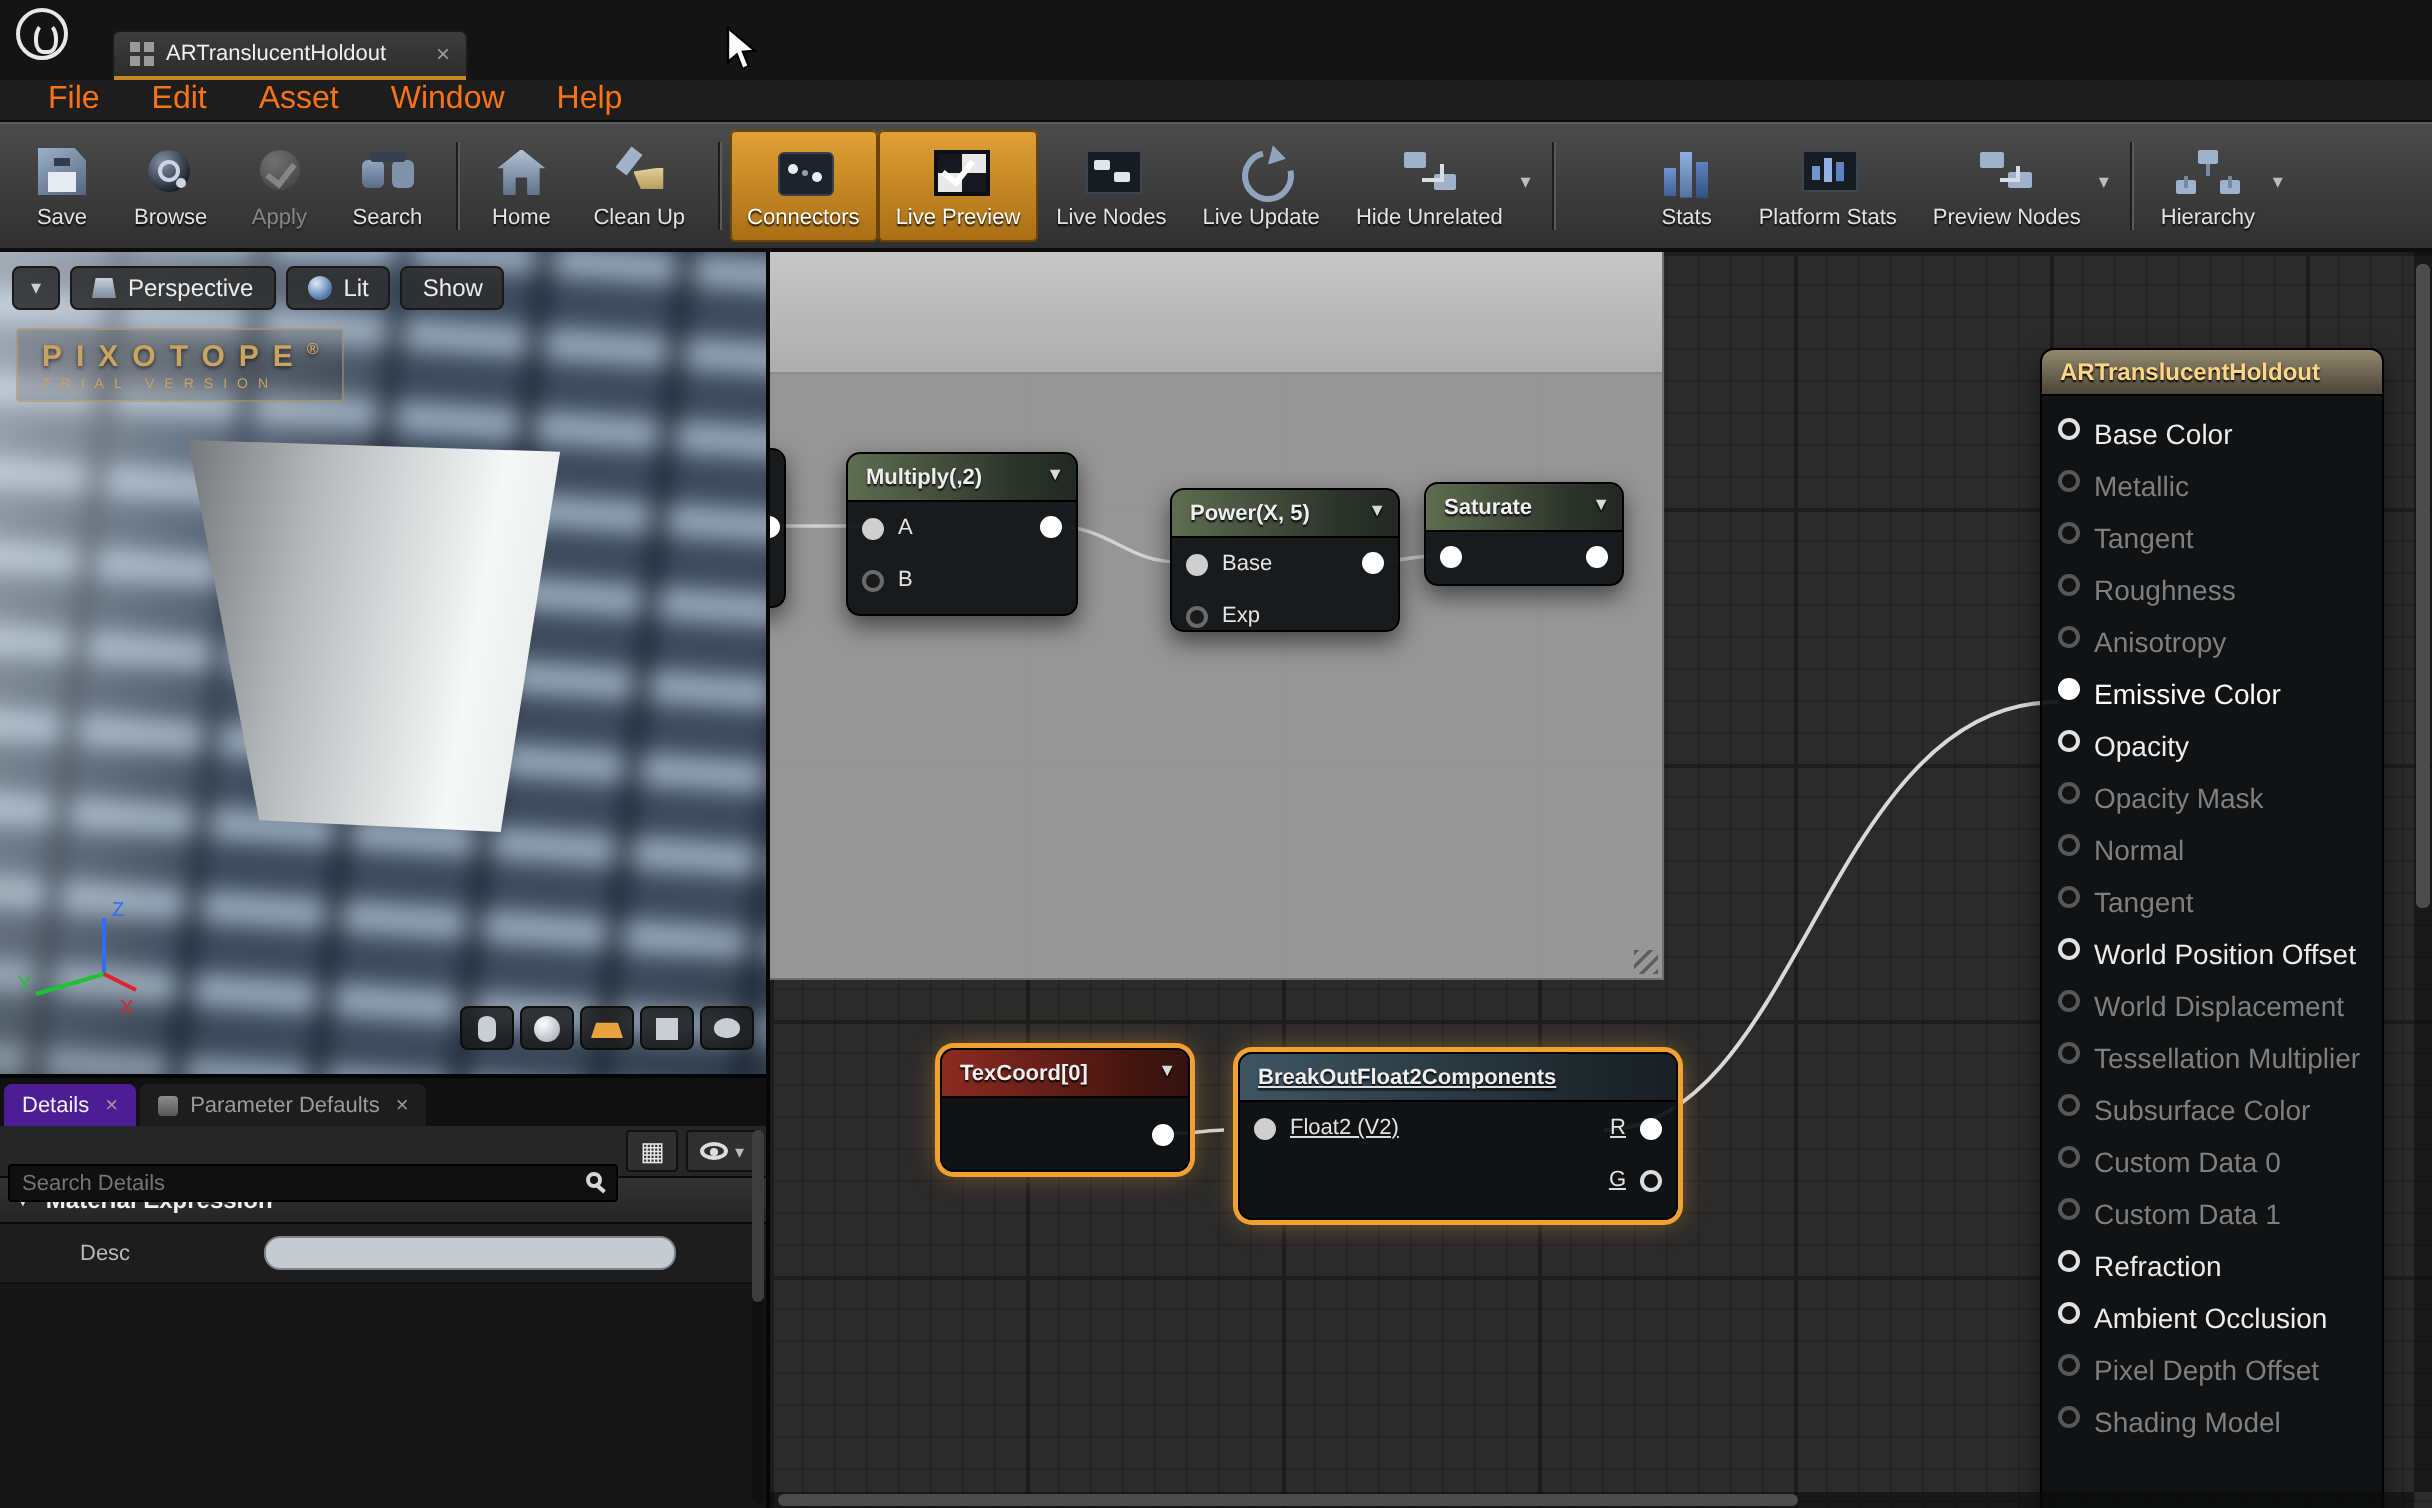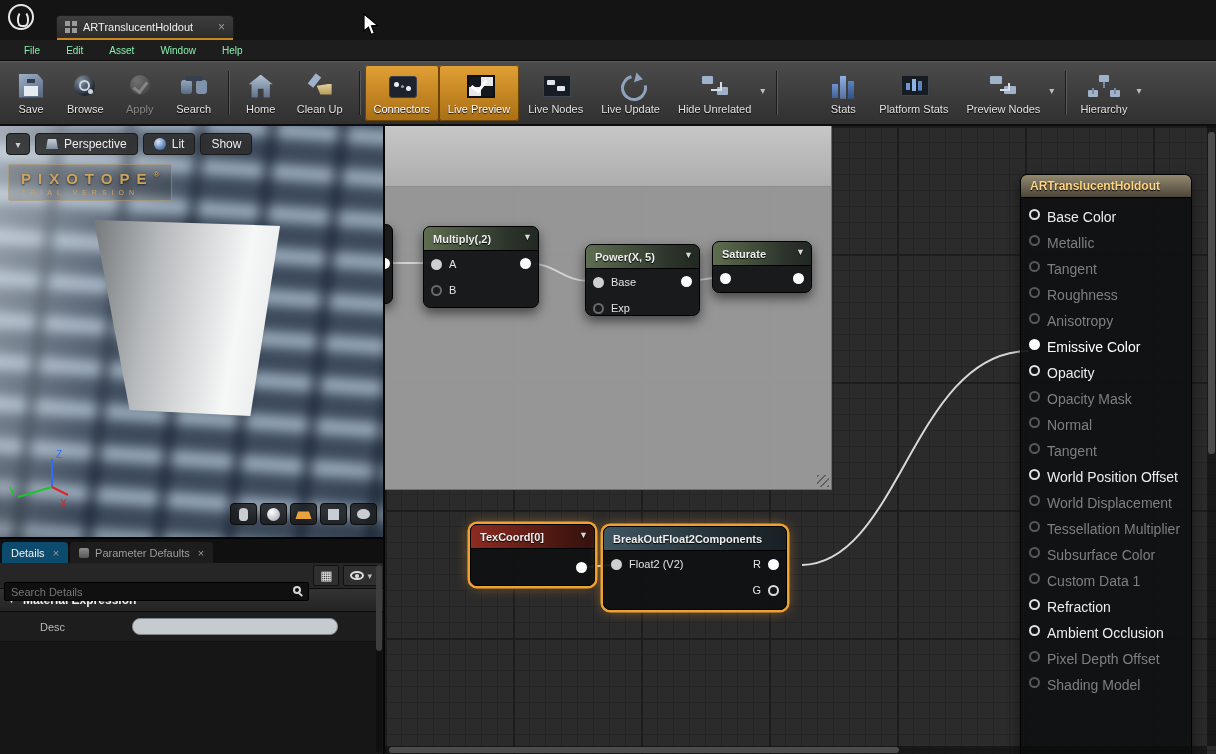--- a/index.html
+++ b/index.html
@@ -14,21 +14,21 @@
   #doc-tab{position:absolute;left:56px;top:15px;height:23px;min-width:178px;display:flex;align-items:center;gap:6px;
            padding:0 8px;background:linear-gradient(#3d3d3d,#2c2c2c);border:1px solid #1a1a1a;border-bottom:none;
            border-radius:4px 4px 0 0;}
   #doc-tab::after{content:"";position:absolute;left:0;right:0;bottom:-2px;height:2px;background:#c8871e;}
   .tab-grid-icon{width:12px;height:12px;background:linear-gradient(#9a9a9a,#9a9a9a) 0 0/5px 5px no-repeat,linear-gradient(#9a9a9a,#9a9a9a) 7px 0/5px 5px no-repeat,linear-gradient(#9a9a9a,#9a9a9a) 0 7px/5px 5px no-repeat,linear-gradient(#9a9a9a,#9a9a9a) 7px 7px/5px 5px no-repeat;}
   .tab-title{color:#f0f0f0;font-size:11px;}
   .tab-x{color:#9a9a9a;font-size:12px;margin-left:auto;cursor:pointer;}
 
   
   #menubar{position:absolute;left:0;top:40px;width:1216px;height:21px;background:#1d1d1d;display:flex;align-items:center;padding-left:12px;gap:2px;border-bottom:1px solid #0a0a0a;}
-  .menu-item{padding:2px 12px;color:#86efac;font-size:10px;cursor:default;}
+  .menu-item{padding:2px 12px;color:#f97316;font-size:16px;cursor:default;}
 
   
   #toolbar{position:absolute;left:0;top:61px;width:1216px;height:65px;background:linear-gradient(#4b4b4b,#303030);
            border-top:1px solid #5d5d5d;border-bottom:2px solid #0d0d0d;display:flex;align-items:stretch;padding:3px 4px;}
   .tb-btn{position:relative;display:flex;flex-direction:column;justify-content:center;align-items:center;
           padding:2px 9px;border-radius:3px;min-width:50px;cursor:pointer;}
   .tb-label{font-size:11px;color:#e3e3e3;white-space:nowrap;text-shadow:0 1px 1px #000;}
   .tb-btn.active{background:linear-gradient(#e2a136,#a96e14);box-shadow:inset 0 0 0 1px #6c4407;}
   .tb-btn.active .tb-label{color:#fff;text-align:right;}
   .tb-btn.disabled{opacity:.45;filter:grayscale(.8);}
@@ -105,21 +105,21 @@
   .g-sph{width:13px;height:13px;border-radius:50%;background:radial-gradient(circle at 35% 30%,#fff,#9aa2ab);}
   .g-plane{width:14px;height:11px;background:#e8a33d;transform:perspective(22px) rotateX(48deg);}
   .g-cube{width:11px;height:11px;background:#c9ced4;}
   .g-teapot{width:14px;height:10px;background:#c9ced4;border-radius:50% 50% 46% 46%;}
 
   
   #details{position:absolute;left:0;top:411px;width:383px;height:217px;background:#161616;border-top:2px solid #040404;}
   .dt-tabs{display:flex;align-items:flex-end;height:24px;background:#101010;padding-left:2px;gap:2px;}
   .dt-tab{display:flex;align-items:center;gap:6px;height:21px;padding:0 9px;font-size:11px;color:#9c9c9c;
           background:#1d1d1d;border-radius:4px 4px 0 0;cursor:pointer;}
-  .dt-tab.active{background:#0c4a6e;color:#f2f2f2;}
+  .dt-tab.active{background:#4c1d95;color:#f2f2f2;}
   .dt-tab .tab-x{margin-left:2px;font-size:11px;}
   .dt-tab-icon{width:10px;height:10px;background:linear-gradient(#8d8d8d,#565656);border-radius:2px;}
   .dt-search-row{display:flex;align-items:center;height:26px;background:#262626;padding:0 4px;gap:4px;border-bottom:1px solid #0c0c0c;}
   .dt-search{position:relative;flex:1;margin-top:32px;}
   .dt-search input{width:100%;height:19px;background:#101010;border:1px solid #000;border-radius:2px;color:#cfcfcf;
                    font-size:11px;padding:0 22px 0 6px;font-family:inherit;}
   .dt-search input::placeholder{color:#767676;}
   .mag{position:absolute;right:8px;top:4px;width:8px;height:8px;border:2px solid #d6d6d6;border-radius:50%;}
   .mag::after{content:"";position:absolute;right:-4px;bottom:-3px;width:6px;height:2px;background:#d6d6d6;transform:rotate(40deg);}
   .dt-iconbtn{height:21px;min-width:25px;background:#2f2f2f;border:1px solid #111;border-radius:2px;color:#e6e6e6;
@@ -435,21 +435,21 @@
     </div>
 
     <div class="node selected" id="node-texcoord" style="left:85px;top:398px;width:125px;height:62px;">
       <div class="node-header hdr-red">
         <span>TexCoord[0]</span>
         <span class="hdr-caret"></span>
       </div>
       <span class="pin filled outpin" style="top:37px;"></span>
     </div>
 
-    <div class="node selected" id="node-breakout" style="left:218px;top:400px;width:184px;height:84px;">
+    <div class="node selected" id="node-breakout" style="left:234px;top:400px;width:220px;height:84px;text-decoration:underline;">
       <div class="node-header hdr-teal">
         <span>BreakOutFloat2Components</span>
       </div>
       <div class="row">
           <span class="pin filled-gray"></span>
           <span>Float2 (V2)</span>
         </div>
       <div class="row right" style="margin-top:-26px;">
           <span>R</span>
           <span class="pin filled"></span>
@@ -514,20 +514,24 @@
             <span class="pin"></span>
             <span>World Displacement</span>
           </div>
           <div class="rpin off">
             <span class="pin"></span>
             <span>Tessellation Multiplier</span>
           </div>
           <div class="rpin off">
             <span class="pin"></span>
             <span>Subsurface Color</span>
+          </div>
+          <div class="rpin off">
+            <span class="pin"></span>
+            <span>Custom Data 0</span>
           </div>
           <div class="rpin off">
             <span class="pin"></span>
             <span>Custom Data 1</span>
           </div>
           <div class="rpin on">
             <span class="pin"></span>
             <span>Refraction</span>
           </div>
           <div class="rpin on">

